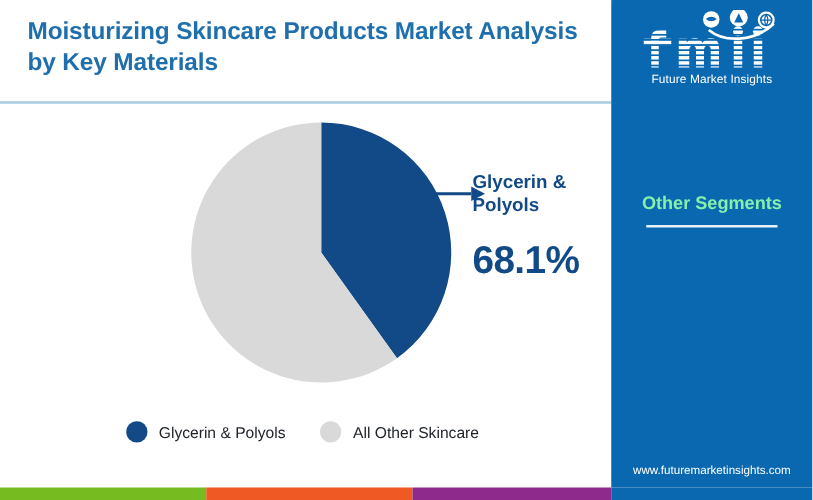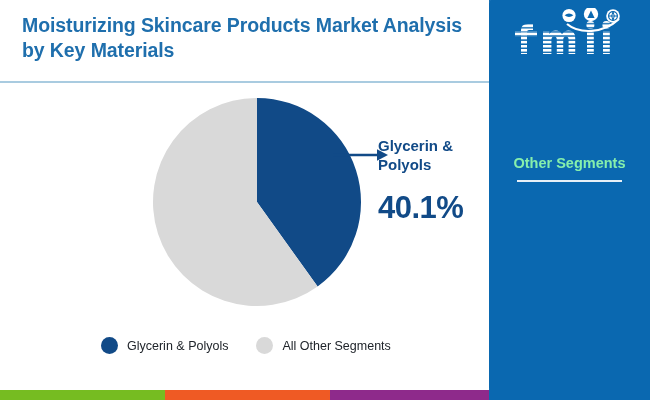--- a/index.html
+++ b/index.html
@@ -116,30 +116,30 @@
             <path d="M 105 105 L 165.60 189.52 A 104 104 0 1 1 105.00 1.00 Z" fill="#d9d9d9"></path>
           </g>
       </svg>
     </div>
 
     <svg id="callout-arrow" viewBox="0 0 56 20">
       <line x1="0" y1="10" x2="44" y2="10" stroke="#114a87" stroke-width="2.4"></line>
       <polygon points="44,4.2 55,10 44,15.8" fill="#114a87"></polygon>
     </svg>
     <div id="callout-label">Glycerin &amp; Polyols</div>
-    <div id="callout-value">40.1%</div>
+    <div id="callout-value">68.1%</div>
 
     <div id="legend">
       <div class="legend-item">
         <span class="legend-dot" style="background:#114a87"></span>
         <span class="legend-text">Glycerin &amp; Polyols</span>
       </div>
       <div class="legend-item">
         <span class="legend-dot" style="background:#d9d9d9"></span>
-        <span class="legend-text">All Other Segments</span>
+        <span class="legend-text">All Other Skincare</span>
       </div>
     </div>
   </div>
 
   <div id="right-panel">
 
     <div id="logo-block">
       <svg id="logo-mark" width="126" height="48" viewBox="0 0 126 48">
         <defs>
           <pattern id="stripe" x="0" y="0" width="4" height="4.1" patternUnits="userSpaceOnUse">
@@ -161,26 +161,28 @@
         <rect x="8" y="23" width="22" height="5.4" fill="url(#stripe)"></rect>
 
         <path d="M36 46 V23 h6.4 v3 q2.2-3.4 6.4-3.4 t6.2 3.6 q2.4-3.6 6.6-3.6 q6.6 0 6.6 7.6 V46 h-6.6 V31.6 q0-3-2.6-3 t-2.8 3.2 V46 h-6.4 V31.6 q0-3-2.6-3 t-2.8 3.2 V46z" fill="url(#stripe)"></path>
 
         <rect x="80" y="23" width="6.8" height="23" fill="url(#stripe)"></rect>
         <circle cx="83.4" cy="17" r="4" fill="url(#stripe)"></circle>
 
         <rect x="96" y="23" width="6.8" height="23" fill="url(#stripe)"></rect>
         <circle cx="99.4" cy="17" r="4" fill="url(#stripe)"></circle>
       </svg>
+      <div id="logo-tagline">Future Market Insights</div>
     </div>
 
     <div id="segments-heading">Other Segments</div>
     <div id="segments-rule"></div>
 
 
+    <div id="site-url">www.futuremarketinsights.com</div>
   </div>
 
   <div id="bottom-bar">
     <span style="width:165px;background:#76bc21"></span>
     <span style="width:165px;background:#ef5a24"></span>
     <span style="width:159px;background:#8e2a8b"></span>
     <span style="width:161px;background:#0a68b0"></span>
   </div>
 
 </div>

